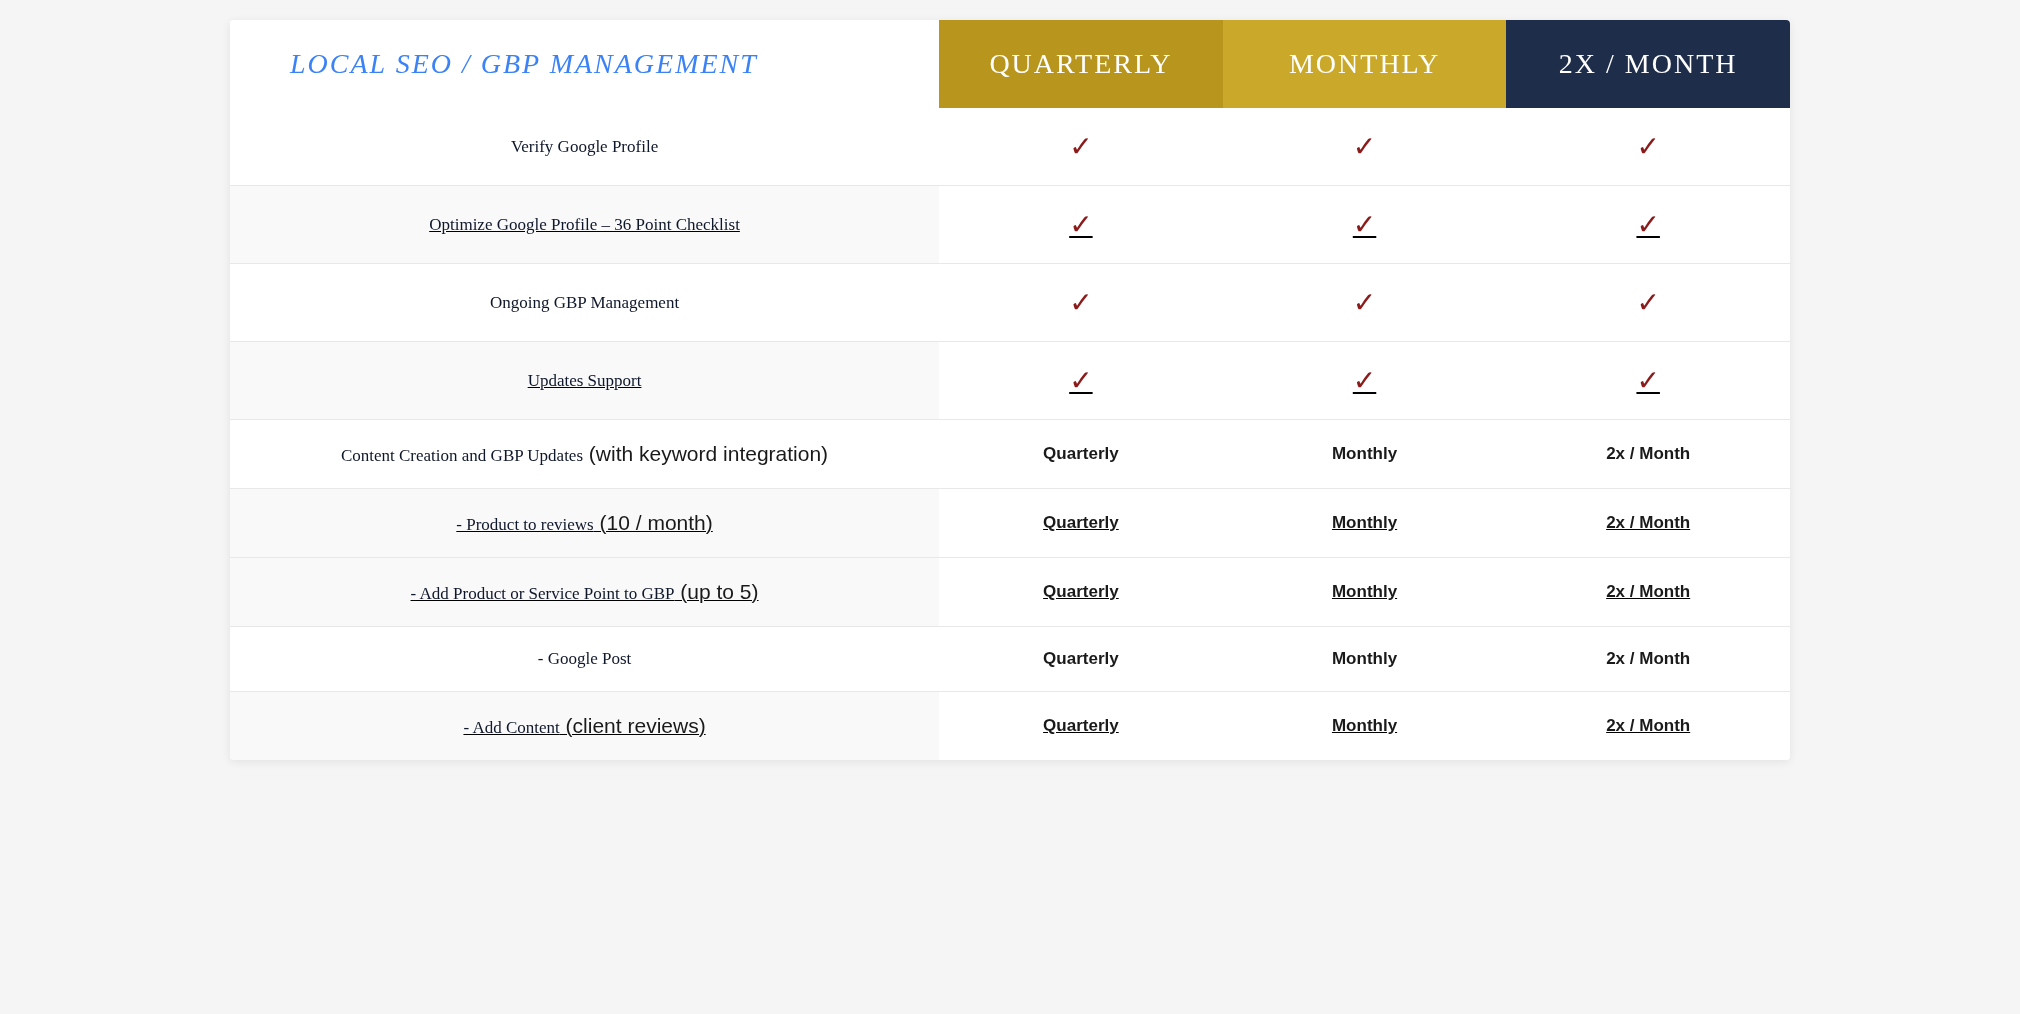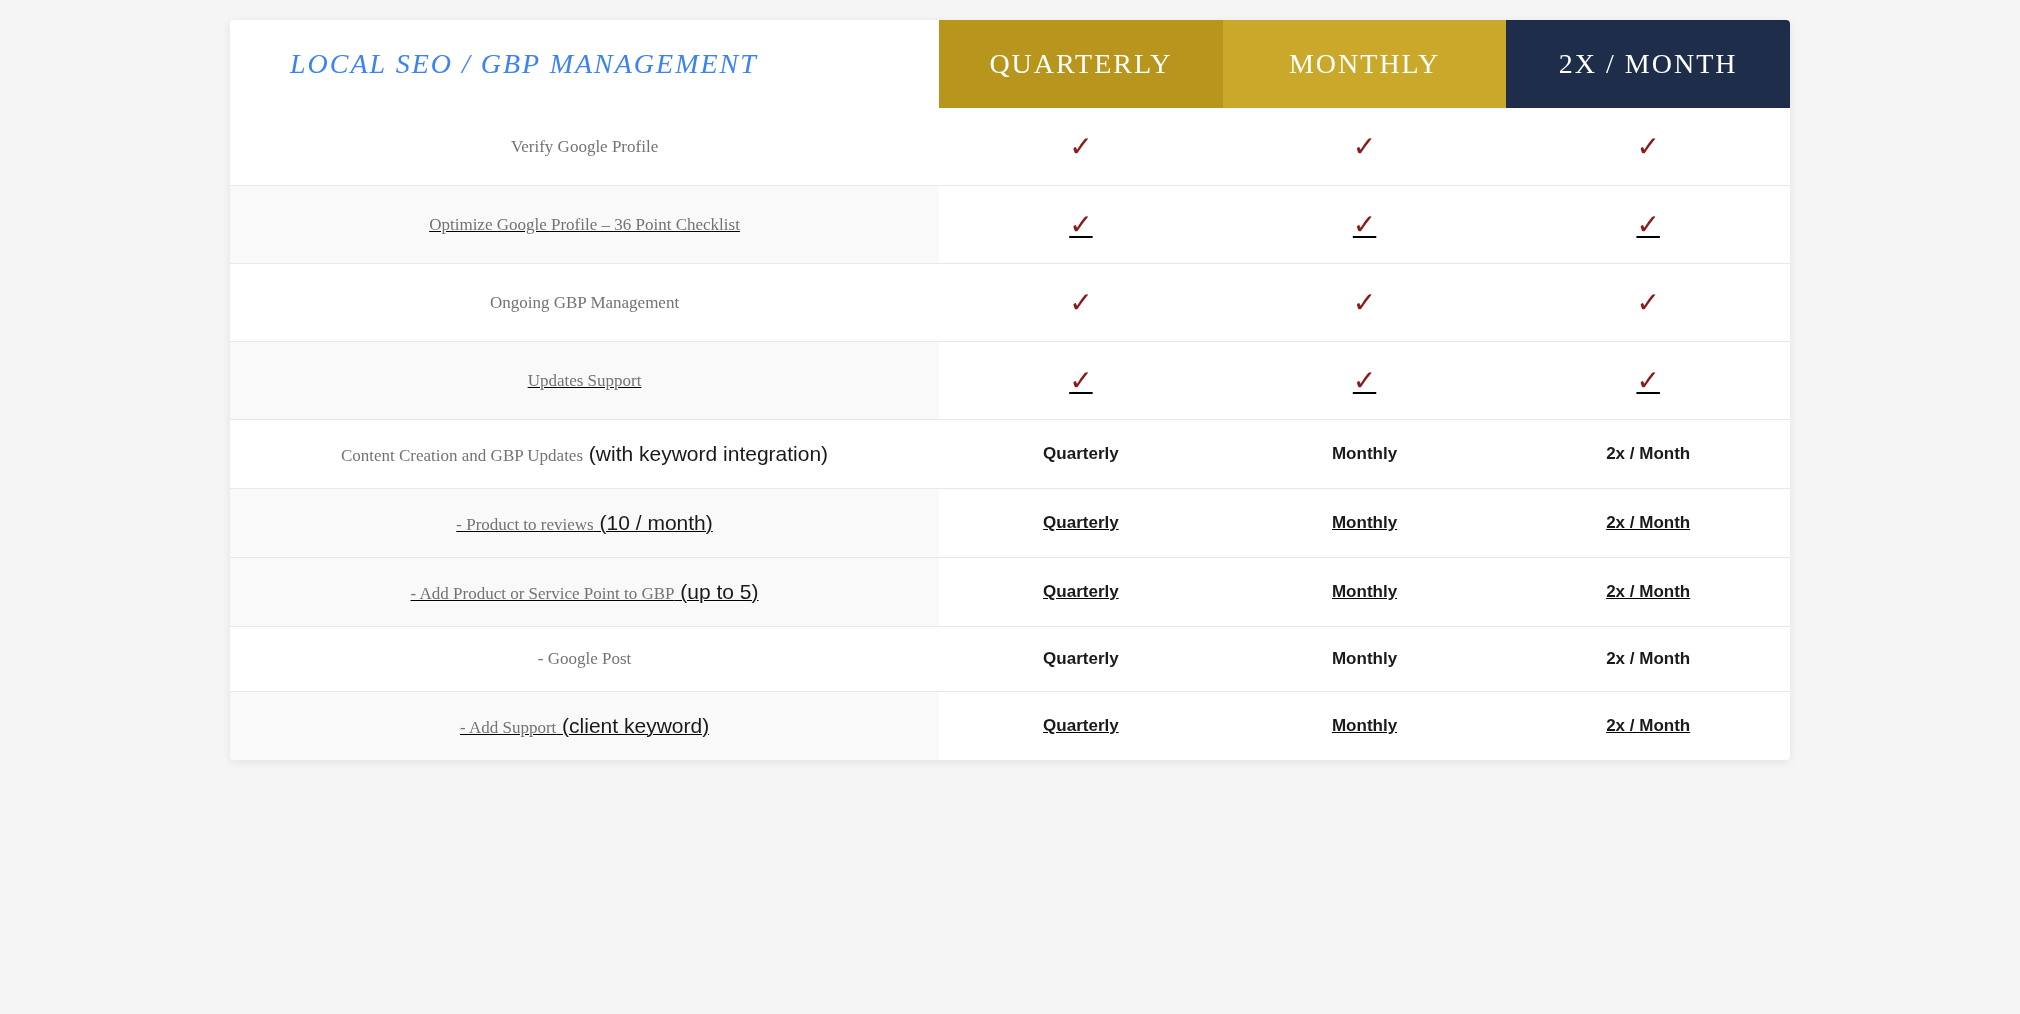--- a/index.html
+++ b/index.html
@@ -85,21 +85,21 @@
       vertical-align: middle;
     }
 
     .td-feature {
       text-align: center;
       padding-left: 40px !important;
       padding-right: 40px !important;
     }
 
     .feature-text-blue {
-      color: #737373;
+      color: #0f172a;
       font-size: 17px;
       font-family: 'Georgia', serif;
     }
 
     .feature-text-black {
       color: #1a1a1a;
       font-size: 21px;
       font-family: 'Arial', sans-serif;
     }
 
@@ -219,20 +219,20 @@
           <td class="td-check"><span class="cell-value">Monthly</span></td>
           <td class="td-check"><span class="cell-value">2x / Month</span></td>
         </tr>
         <tr class="row-white">
           <td class="td-feature"><span class="feature-text-blue">- Google Post</span></td>
           <td class="td-check"><span class="cell-value">Quarterly</span></td>
           <td class="td-check"><span class="cell-value">Monthly</span></td>
           <td class="td-check"><span class="cell-value">2x / Month</span></td>
         </tr>
         <tr class="row-alt">
-          <td class="td-feature"><span class="feature-text-blue">- Add Support</span><span class="feature-text-black"> (client keyword)</span></td>
+          <td class="td-feature"><span class="feature-text-blue">- Add Content</span><span class="feature-text-black"> (client reviews)</span></td>
           <td class="td-check"><span class="cell-value">Quarterly</span></td>
           <td class="td-check"><span class="cell-value">Monthly</span></td>
           <td class="td-check"><span class="cell-value">2x / Month</span></td>
         </tr>
       </tbody>
   </table>
 </div>
 
 </body></html>

